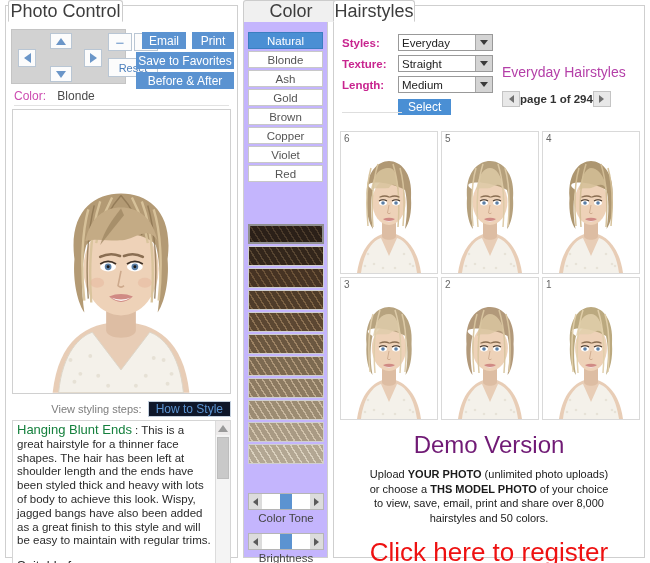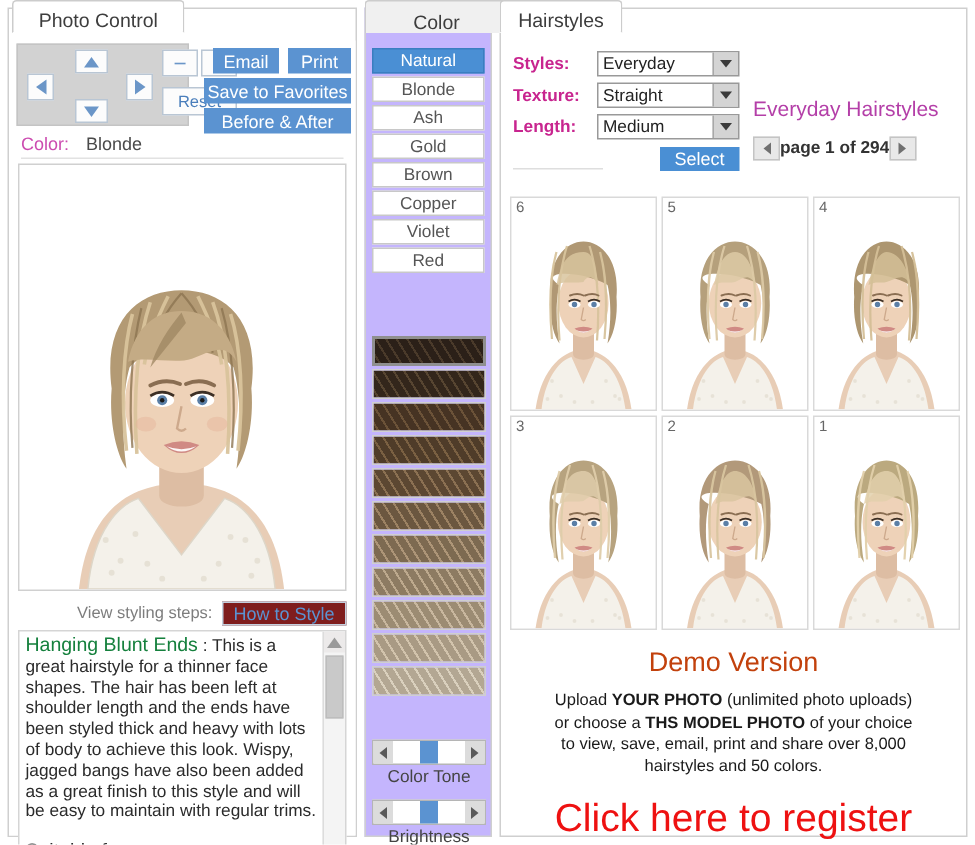--- a/index.html
+++ b/index.html
@@ -17,22 +17,22 @@
 
   
   .tab-head {
     position: absolute;
     height: 22px;
     background: #f0f0f0;
     border: 1px solid #cccccc;
     border-bottom: none;
     border-radius: 3px 3px 0 0;
     box-sizing: border-box;
-    display: flex; align-items: flex-end; justify-content: center;
-    font-size: 13px;
+    display: flex; align-items: flex-start; justify-content: center;
+    font-size: 18px;
     color: #3d3d3d;
   }
 
   
   #photo-panel {
     position: absolute; left: 5px; top: 5px;
     width: 233px; height: 553px;
     background: #ffffff;
     border: 1px solid #cfcfcf;
     box-sizing: border-box;
@@ -118,21 +118,21 @@
   
   .portrait { position: absolute; left: 0; top: 0; width: 100%; height: 100%; }
 
   #steps-row {
     position: absolute; left: 6px; top: 372px;
     width: 219px; height: 20px;
     display: flex; align-items: center; justify-content: flex-end;
   }
   #steps-label { font-size: 11px; color: #7d7d7d; margin-right: 6px; }
   #howto-btn {
-    background: #7f1d1d; border: 1px solid #c3cfdd;
+    background: #0f172a; border: 1px solid #c3cfdd;
     color: #5b93d1; font-size: 12px;
     padding: 0 7px; cursor: pointer;
   }
 
   #desc-box {
     position: absolute; left: 6px; top: 393px;
     width: 219px; height: 165px;
     border: 1px solid #d5d5d5;
     background: #ffffff;
     box-sizing: border-box;
@@ -276,21 +276,21 @@
   }
   .sb-arrow {
     position: absolute; right: 0; top: 0;
     width: 16px; height: 15px;
     background: #d4d4d4;
     border-left: 1px solid #a8a8a8;
     display: flex; align-items: center; justify-content: center;
   }
   .sb-tri { width:0;height:0;border-left:4px solid transparent;border-right:4px solid transparent;border-top:5px solid #3a3a3a; }
   #select-btn-row {
-    margin-top: 2px; padding-left: 56px; text-align: right;
+    margin-top: 2px; padding-left: 56px;
   }
   #select-btn {
     background: #4a8fd4; color: #ffffff;
     font-size: 12px; padding: 1px 10px;
     cursor: pointer; display: inline-block;
   }
   #filter-rule {
     position: absolute; left: 8px; top: 106px;
     width: 60px; border-top: 1px solid #dedede;
   }
@@ -335,21 +335,21 @@
     position: absolute; left: 3px; top: 1px;
     font-size: 10px; color: #666666;
     z-index: 3;
   }
 
   #demo {
     position: absolute; left: 0px; top: 425px;
     width: 310px;
     text-align: center;
   }
-  #demo-title { font-size: 18px; color: #c2410c; margin-bottom: 8px; }
+  #demo-title { font-size: 24px; color: #701a75; margin-bottom: 8px; }
   #demo-body { font-size: 11px; color: #1a1a1a; line-height: 14.5px; }
   #demo-body b { font-weight: bold; }
   #register {
     margin-top: 12px;
     font-size: 26px; color: #ee1111;
     cursor: pointer;
   }
 </style>
 </head>
 <body>

